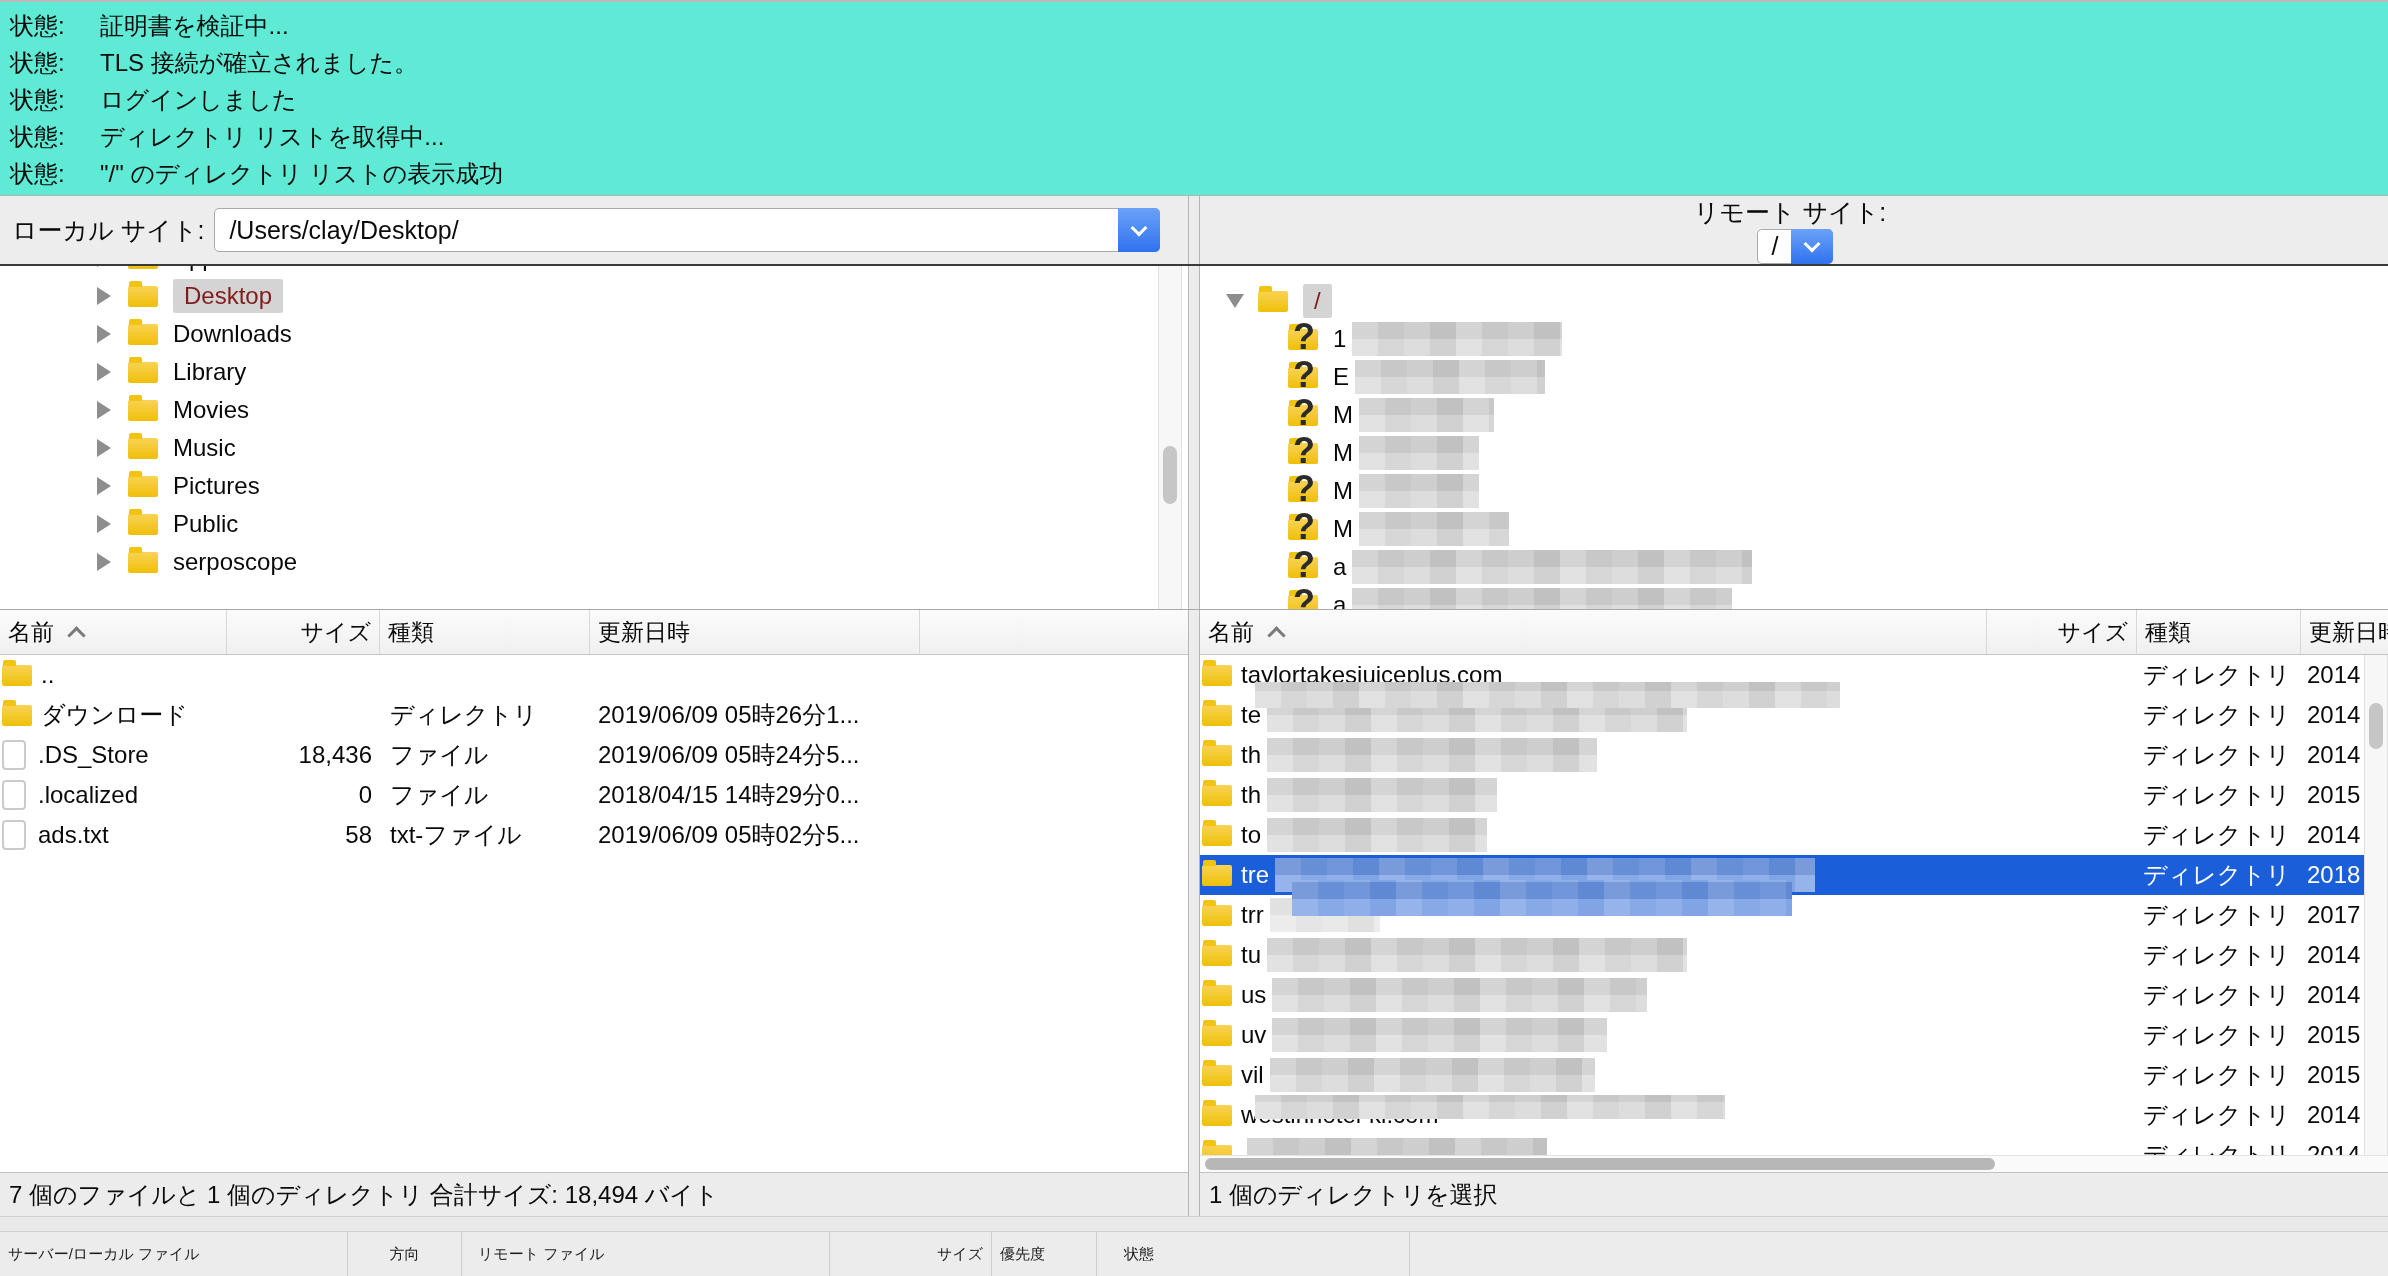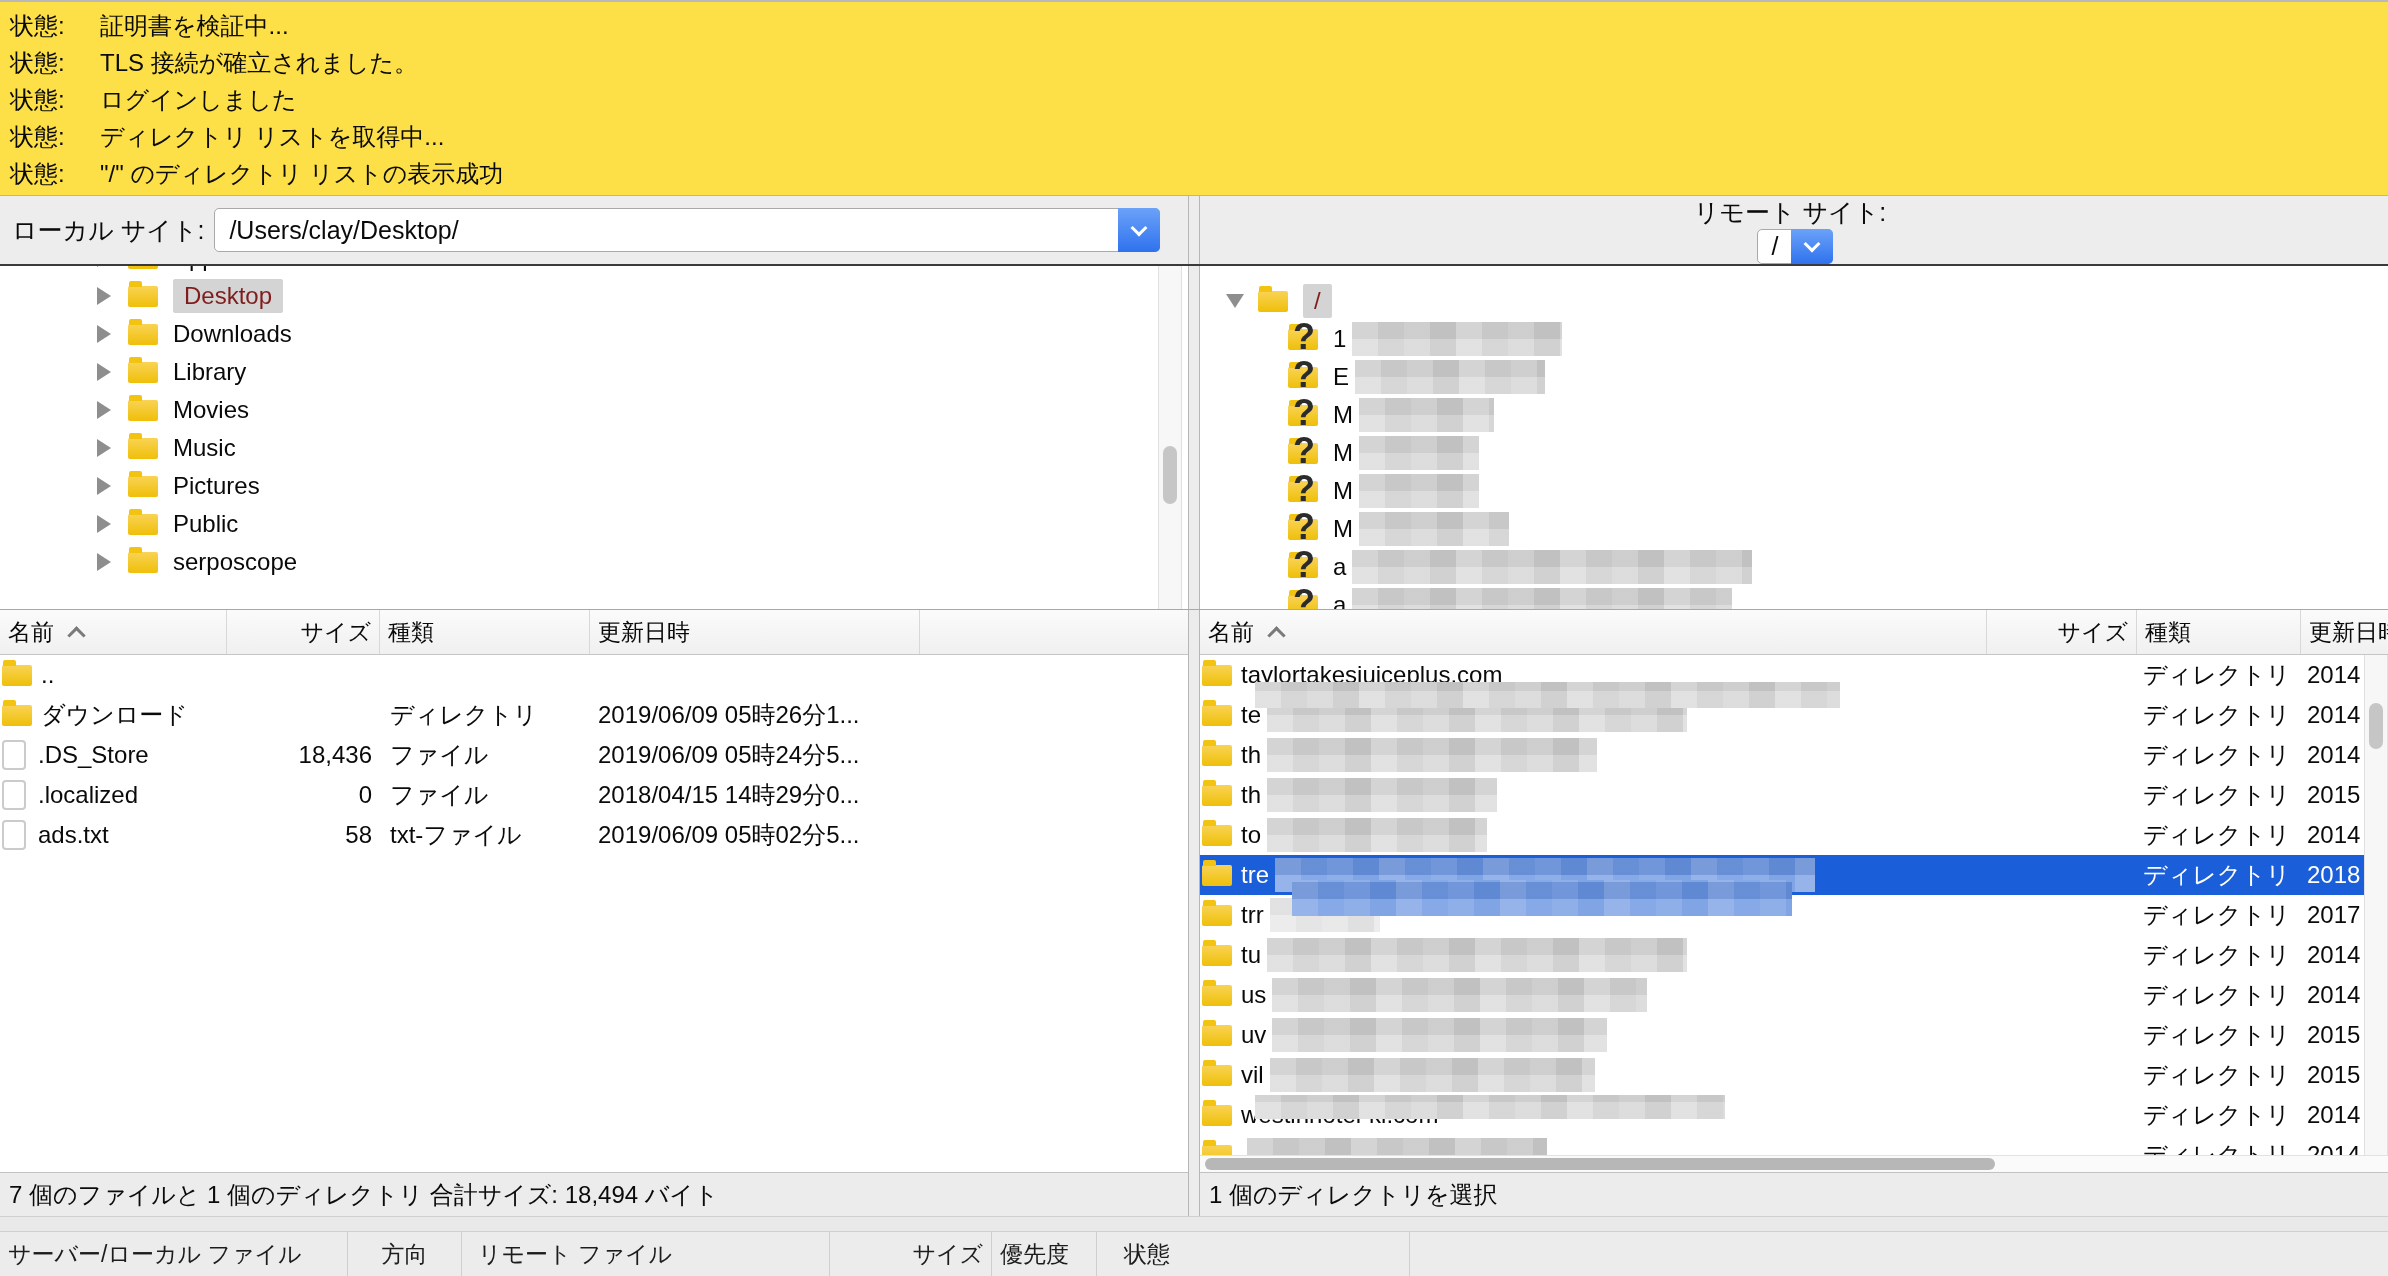--- a/index.html
+++ b/index.html
@@ -7,21 +7,21 @@
     font-family:"Liberation Sans","DejaVu Sans",sans-serif; font-size:24px; color:#0a0a0a; }
   .app { width:2388px; height:1276px; position:relative; }
 
   
   .band { display:grid; grid-template-columns:1188px 12px 1188px; }
   .split { background:#ececec; border-left:1px solid #b6b6b6; border-right:1px solid #b6b6b6; }
   .half { position:relative; overflow:hidden; }
 
   
   .log { height:196px; border-top:2px solid #b9b9b9; border-bottom:1px solid #b5b5b5;
-         background:#fde047; padding-top:5px; }
+         background:#5eead4; padding-top:5px; }
   .log-row { display:flex; height:37px; align-items:center; }
   .log-label { width:100px; padding-left:10px; flex:none; }
 
   
   .sitebar { height:68px; background:#ededed; }
   .sitecell { display:flex; align-items:center; padding:0 28px 0 12px; }
   .sitecell.rp { padding-right:10px;flex-direction:column; }
   .site-label { margin-right:10px; white-space:nowrap; font-size:25px; }
   .combo { flex:1; height:44px; background:#fff; border:1px solid #a9a9a9; border-radius:5px;
            position:relative; display:flex; align-items:center; padding:0 54px 0 14px; font-size:25px; }
@@ -104,21 +104,21 @@
       repeating-linear-gradient(90deg, #7fa3e6 0 26px, #6d97e2 26px 52px, #779ee5 52px 78px, #6590df 78px 104px); }
   .mosaic.abs { position:absolute; z-index:3; margin-left:0; }
 
   
   .panestatus { height:44px; }
   .statusbar { background:#ececec; border-top:1px solid #c2c2c2; height:44px;
                display:flex; align-items:center; padding-left:9px; }
 
   
   .gapband { height:16px; background:#e9e9e9; border-top:1px solid #cfcfcf; border-bottom:1px solid #cfcfcf; }
-  .queuehead { height:44px; background:#ececec; display:flex; align-items:center; font-size:23px; color:#1c1c1c; }
+  .queuehead { height:44px; background:#ececec; display:flex; align-items:center; font-size:15px; color:#1c1c1c; }
   .qc { height:100%; display:flex; align-items:center; padding:0 8px; border-right:1px solid #cfcfcf;
         overflow:hidden; white-space:nowrap; }
   .qc1{width:348px;} .qc2{width:114px;justify-content:center;} .qc3{width:368px;padding-left:16px;}
   .qc4{width:162px;justify-content:flex-end;} .qc5{width:105px;} .qc6{width:313px;padding-left:27px;}
   .qfill{flex:1;border-right:0;}
 </style>
 </head>
 <body>
 
 <div class="app">

